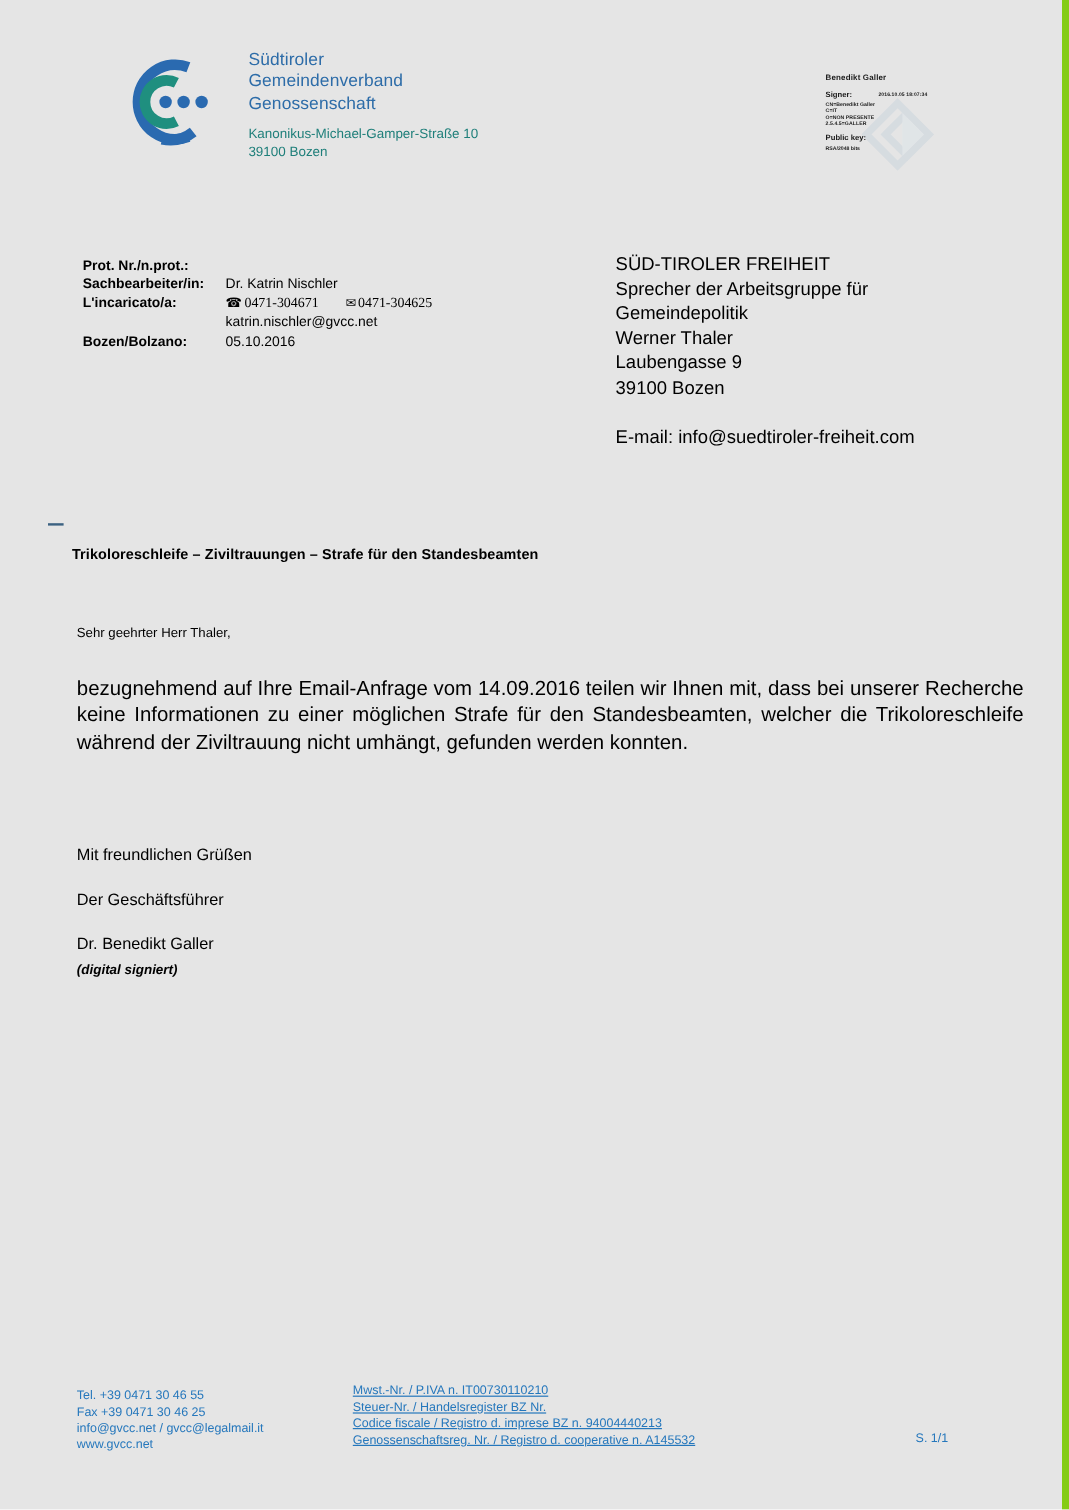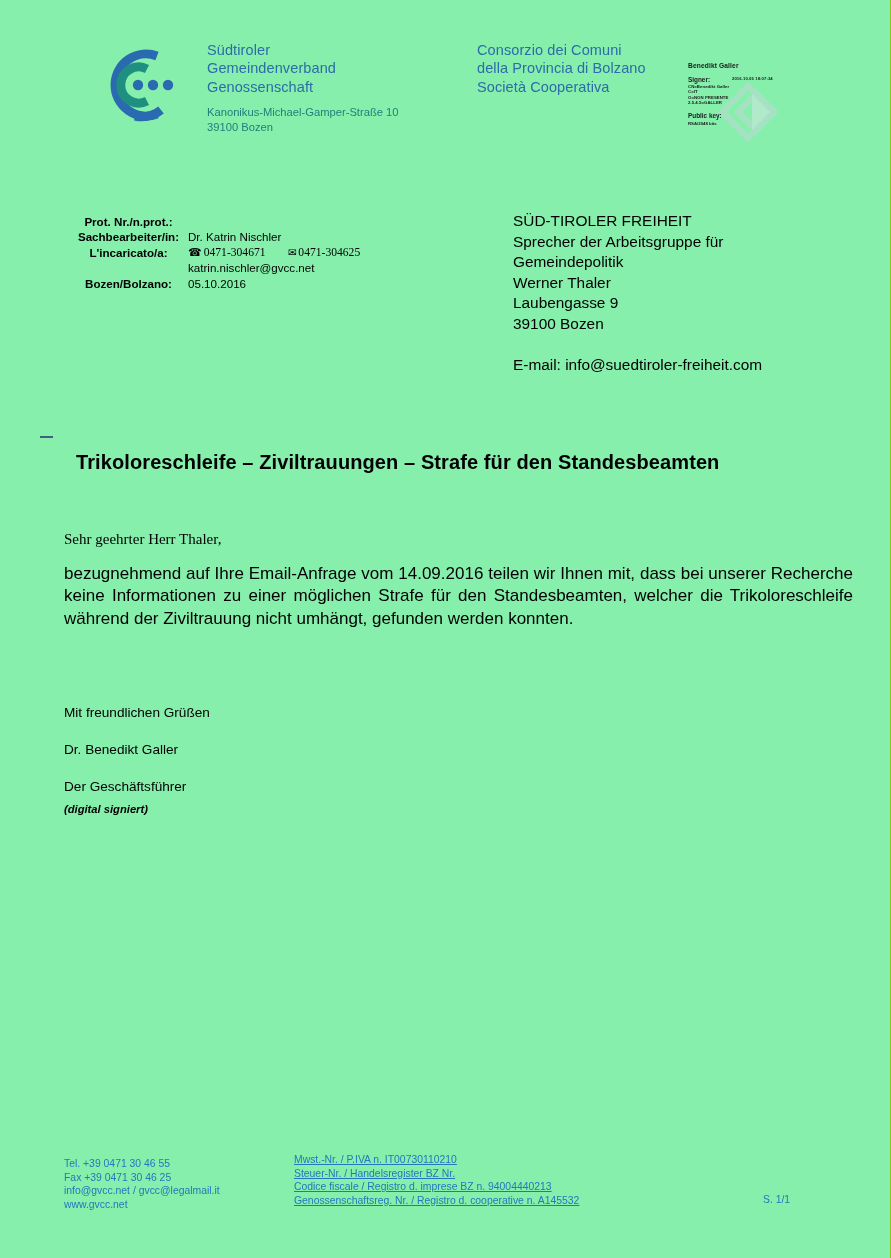--- a/index.html
+++ b/index.html
@@ -11,23 +11,23 @@
   }
   body {
     font-family: "Liberation Sans", sans-serif;
     color: #000000;
   }
 
   .page {
     position: relative;
     width: 891px;
     height: 1258px;
-    background: #86efac;
+    background: #e5e5e5;
     overflow: hidden;
-    border-right: 1px solid #84cc16;
+    border-right: 6px solid #84cc16;
   }
 
   
   .letterhead {
     position: absolute;
     left: 0;
     top: 0;
     width: 891px;
     height: 180px;
   }
@@ -127,21 +127,21 @@
 
   
   .ref-block {
     position: absolute;
     left: 69px;
     top: 214px;
     width: 380px;
     font-size: 11.6px;
     line-height: 15.4px;
   }
-  .ref-row { display: flex; text-align: center; }
+  .ref-row { display: flex; }
   .ref-key {
     font-weight: bold;
     width: 119px;
     flex: 0 0 119px;
     white-space: nowrap;
   }
   .ref-val { white-space: nowrap; }
   .ref-contacts { display: flex; gap: 22px; align-items: baseline; font-family: Liberation Serif, serif; }
   .ico-phone { font-size: 11px; margin-right: 2px; }
   .ico-fax   { font-size: 10.5px; margin-right: 2px; display:inline-block; transform: scaleX(-1); }
@@ -162,35 +162,34 @@
   .mark-dash {
     position: absolute;
     left: 40px;
     top: 436px;
     width: 13px;
     height: 2px;
     background: #3c6282;
   }
   .subject {
     position: absolute;
-    left: 76px;
+    left: 60px;
     top: 453px;
     width: 770px;
-    font-size: 20px;
+    font-size: 12px;
     font-weight: bold;
     line-height: 18px;
     letter-spacing: 0.1px;
   }
   .salutation {
     position: absolute;
     left: 64px;
-    top: 530px;
-    font-size: 15px;
+    top: 519px;
+    font-size: 11px;
     line-height: 18px;
-    font-family: Liberation Serif, serif;
   }
   .body-para {
     position: absolute;
     left: 64px;
     top: 563px;
     width: 789px;
     font-size: 17px;
     line-height: 22.4px;
     text-align: justify;
   }
@@ -252,25 +251,20 @@
         <span>Gemeindenverband</span><br>
         <span>Genossenschaft</span>
       </div>
       <div class="org-addr">
         <span>Kanonikus-Michael-Gamper-Straße 10</span><br>
         <span>39100 Bozen</span>
       </div>
     </div>
 
     <div class="org-block-it">
-      <div class="org-name">
-        <span>Consorzio dei Comuni</span><br>
-        <span>della Provincia di Bolzano</span><br>
-        <span>Società Cooperativa</span>
-      </div>
     </div>
 
     <div class="sig-stamp">
       <div class="sig-watermark">
         <svg width="72" height="88" viewBox="0 0 72 88" xmlns="http://www.w3.org/2000/svg">
           <g fill="none" stroke="#c9d4dc" stroke-width="6">
             <path d="M 4 44 L 30 18 L 56 44 L 30 70 Z"></path>
             <path d="M 20 44 L 38 26 L 56 44 L 38 62 Z"></path>
           </g>
           <path d="M 34 26 L 52 44 L 34 62 Z" fill="#dde5ea"></path>
@@ -329,22 +323,22 @@
   </div>
 
   <div class="mark-dash"></div>
 
   <div class="subject">Trikoloreschleife – Ziviltrauungen – Strafe für den Standesbeamten</div>
   <div class="salutation">Sehr geehrter Herr Thaler,</div>
   <div class="body-para">bezugnehmend auf Ihre Email-Anfrage vom 14.09.2016 teilen wir Ihnen mit, dass bei unserer Recherche keine Informationen zu einer möglichen Strafe für den Standesbeamten, welcher die Trikoloreschleife während der Ziviltrauung nicht umhängt, gefunden werden konnten.</div>
 
   <div class="closing">
     <div>Mit freundlichen Grüßen</div>
+    <div>Der Geschäftsführer</div>
     <div>Dr. Benedikt Galler</div>
-    <div>Der Geschäftsführer</div>
   </div>
   <div class="signed-note">(digital signiert)</div>
 
   <div class="footer">
     <div class="footer-col-1">
       <div>Tel. +39 0471 30 46 55</div>
       <div>Fax +39 0471 30 46 25</div>
       <div>info@gvcc.net / gvcc@legalmail.it</div>
       <div>www.gvcc.net</div>
     </div>

